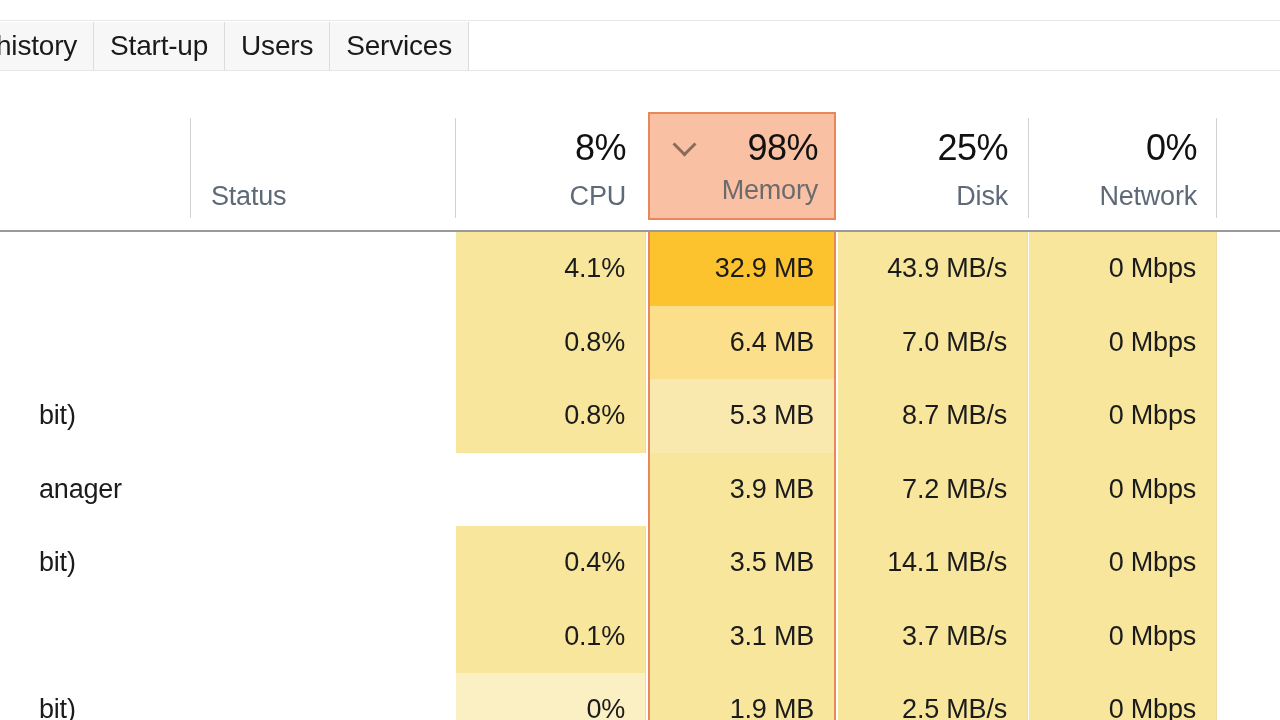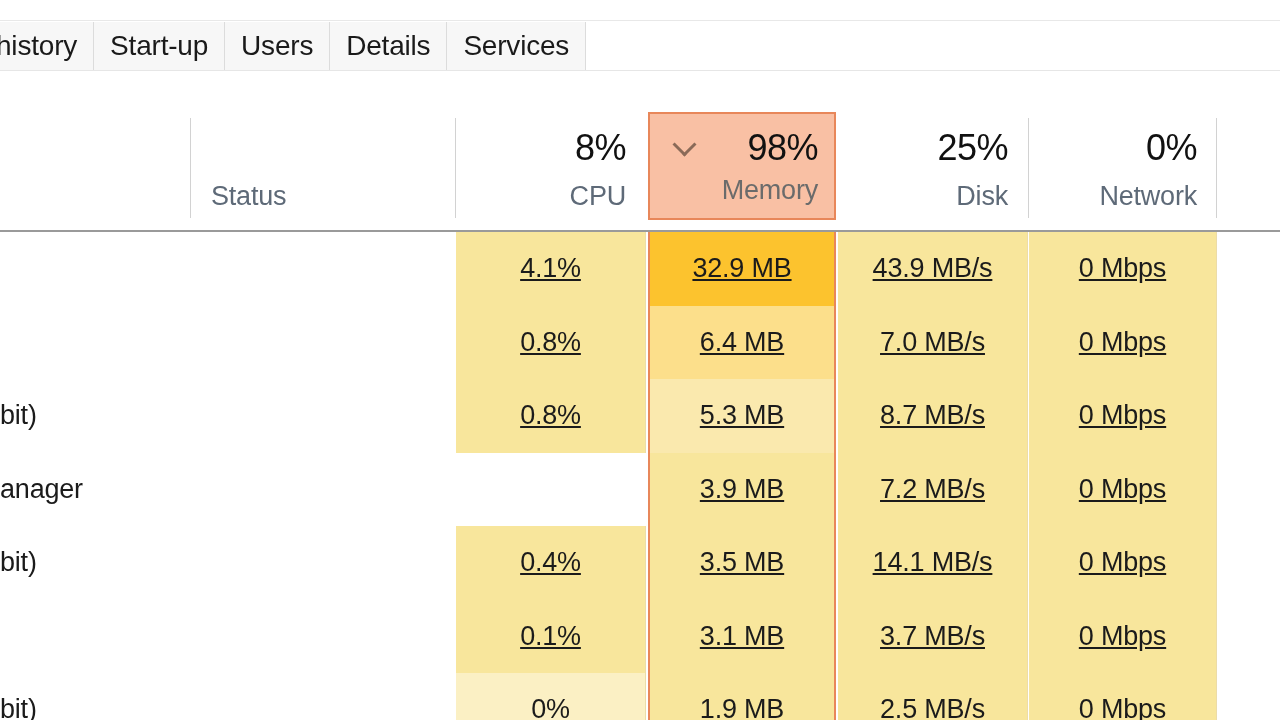--- a/index.html
+++ b/index.html
@@ -176,28 +176,29 @@
     top: 0;
     height: 73.5px;
     display: flex;
     align-items: center;
     box-sizing: border-box;
     font-size: 27px;
     color: #1b1b1b;
     letter-spacing: -0.2px;
   }
   .cell.num {
-    justify-content: center;
-    text-decoration: underline;
+    justify-content: flex-end;
+    padding-right: 20px;
   }
   .cell.name {
     justify-content: flex-start;
     padding-left: 0;
     white-space: nowrap;
     color: #1b1b1b;
+    margin-left: 39px;
   }
 
   
   .c-name    { left: 0;    width: 190px; }
   .c-status  { left: 191px; width: 264px; }
   .c-cpu     { left: 456px; width: 190px; }
   .c-memory  { left: 648px; width: 188px;
                border-left: 2px solid #e8875a;
                border-right: 2px solid #e8875a; }
   .c-disk    { left: 838px; width: 190px; }
@@ -224,23 +225,20 @@
   <div class="tabstrip" id="tabstrip">
       <div class="tab clipped-left">
         <span>history</span>
       </div>
       <div class="tab">
         <span>Start-up</span>
       </div>
       <div class="tab">
         <span>Users</span>
       </div>
-      <div class="tab">
-        <span>Details</span>
-      </div>
       <div class="tab last">
         <span>Services</span>
       </div>
       <div class="tabstrip-filler"></div>
     </div>
   <div class="tabstrip-underline"></div>
 
   <div class="header">
 
     <div class="hcell" id="hdr-name"></div>

